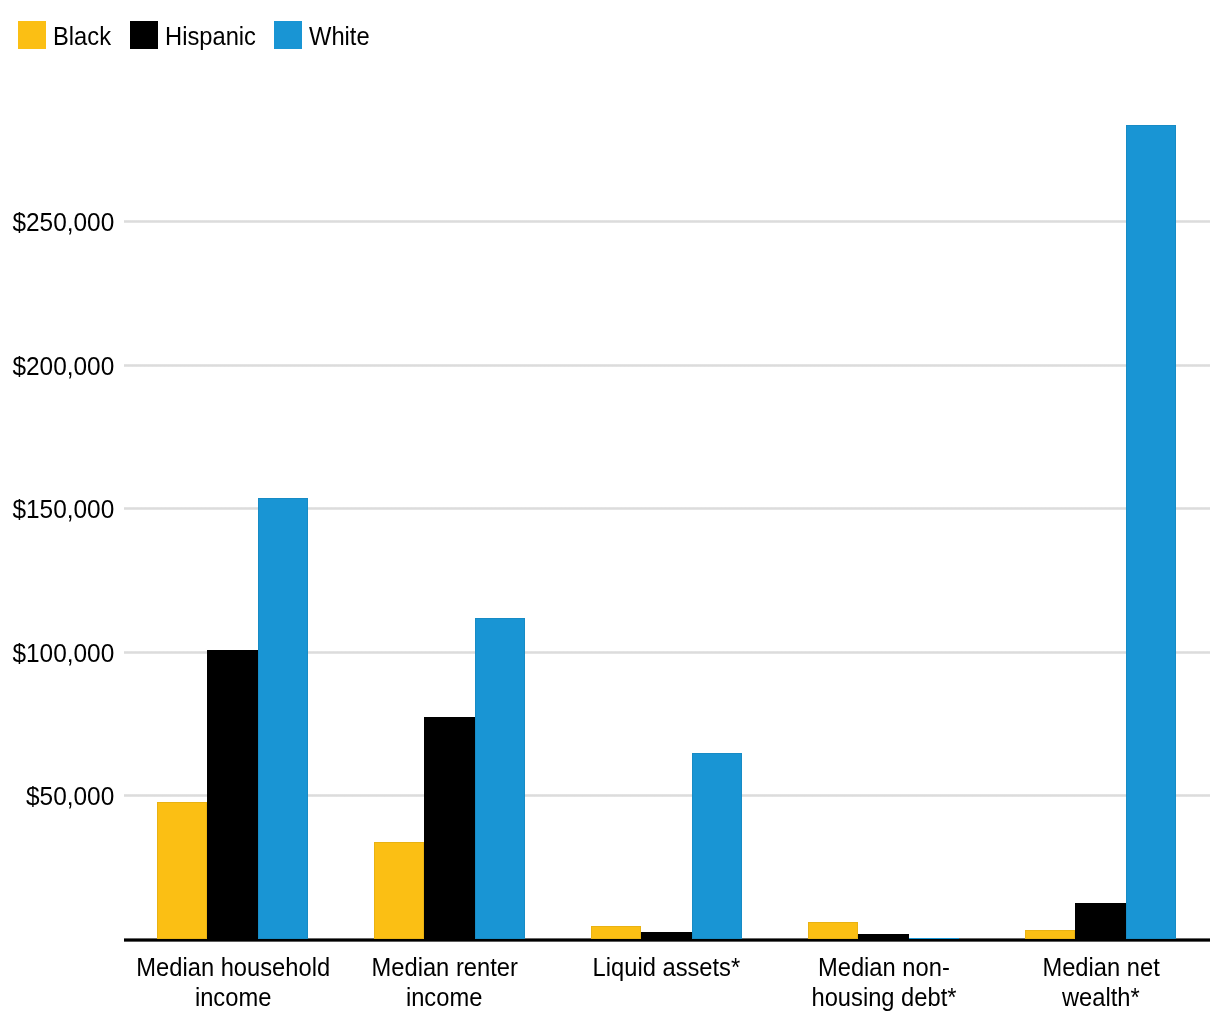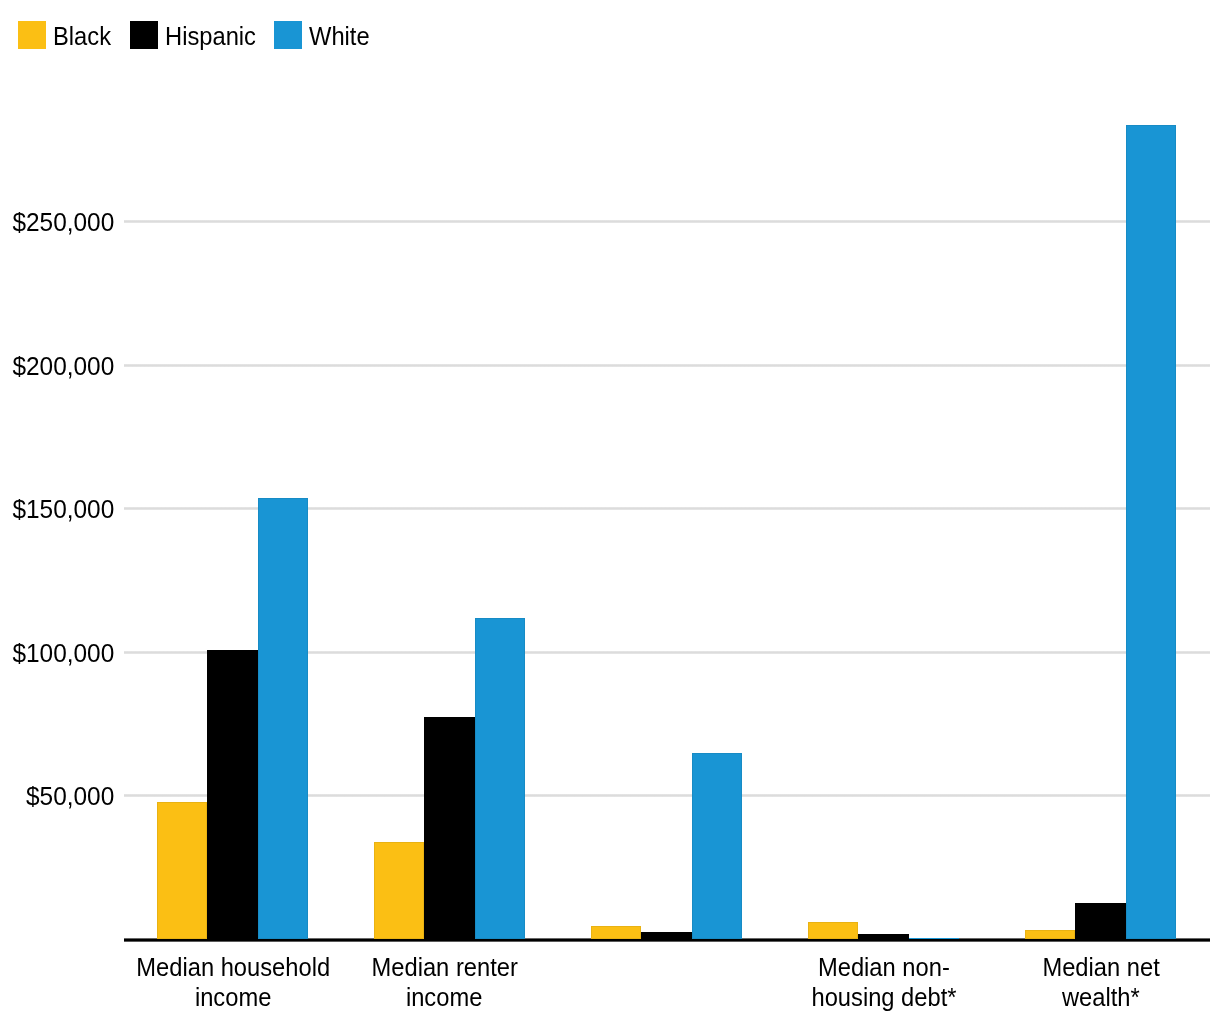--- a/index.html
+++ b/index.html
@@ -99,20 +99,23 @@
     </div>
 
   <div class="xtick-label" style="left:124.26px;width:216.98px;top:951.9px">
     <span class="xtick-line"><span>Median household</span></span>
     <span class="xtick-line"><span>income</span></span>
   </div>
   <div class="xtick-label" style="left:336px;width:216.98px;top:951.9px">
     <span class="xtick-line"><span>Median renter</span></span>
     <span class="xtick-line"><span>income</span></span>
   </div>
+  <div class="xtick-label" style="left:558.22px;width:216.98px;top:951.9px">
+    <span class="xtick-line"><span>Liquid assets*</span></span>
+  </div>
   <div class="xtick-label" style="left:992.18px;width:216.98px;top:951.9px">
     <span class="xtick-line"><span>Median net</span></span>
     <span class="xtick-line"><span>wealth*</span></span>
   </div>
   <div class="xtick-label" style="left:775.20px;width:216.98px;top:951.9px">
     <span class="xtick-line"><span>Median non-</span></span>
     <span class="xtick-line"><span>housing debt*</span></span>
   </div>
 
 </div>

